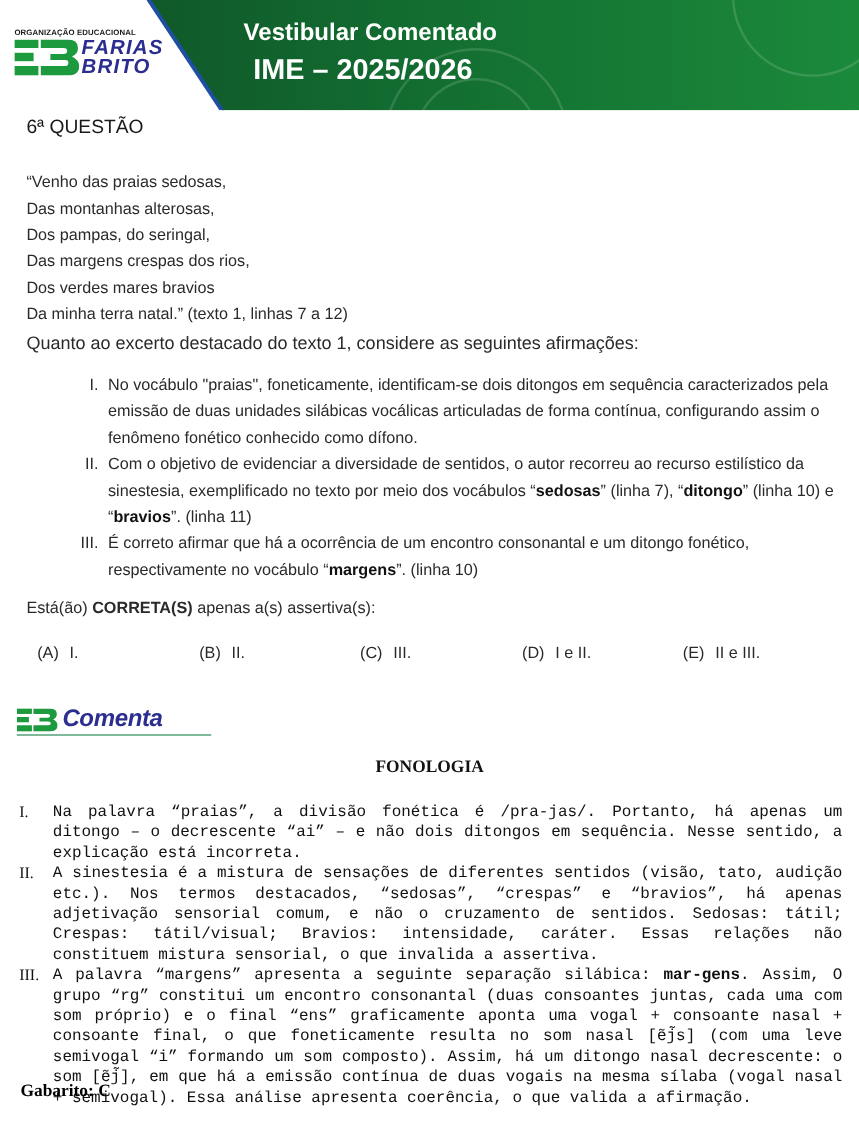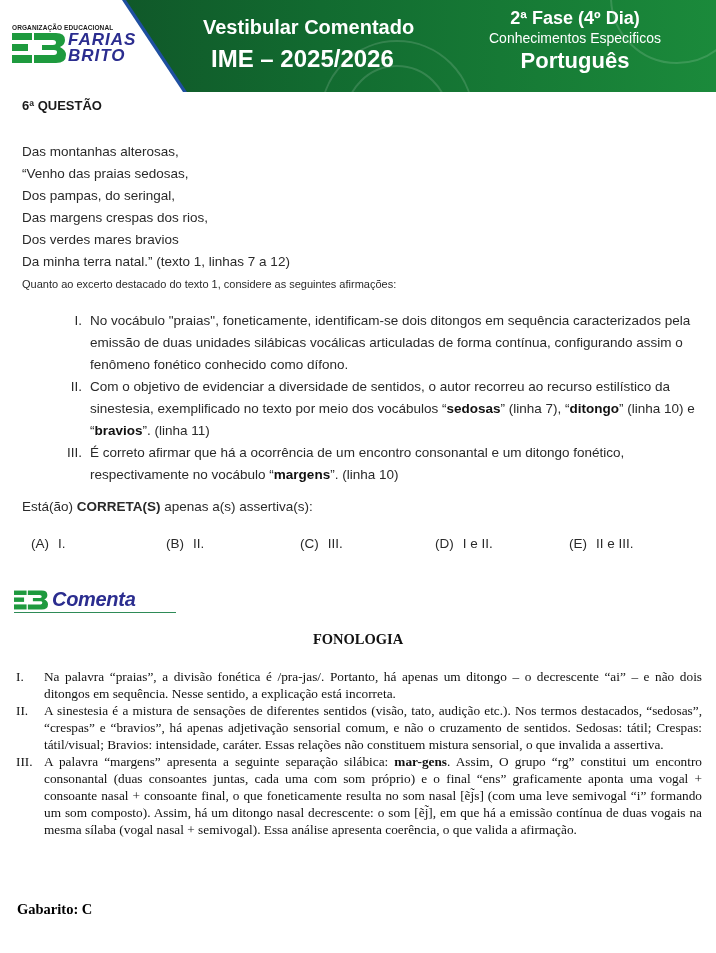--- a/index.html
+++ b/index.html
@@ -31,23 +31,23 @@
 
   .h-title1 { position: absolute; left: 203px; top: 16px; font: bold 20px "Liberation Sans", sans-serif; color: #ffffff; white-space: nowrap; }
   .h-title2 { position: absolute; left: 211px; top: 45px; font: bold 24px "Liberation Sans", sans-serif; color: #ffffff; white-space: nowrap; }
   .h-right { position: absolute; left: 470px; top: 6px; width: 210px; text-align: center; color: #ffffff; }
   .h-phase { font: bold 18px "Liberation Sans", sans-serif; line-height: 24px; }
   .h-subject-area { font: 14px "Liberation Sans", sans-serif; line-height: 16px; }
   .h-subject { font: bold 22px "Liberation Sans", sans-serif; line-height: 30px; }
 
   
   .q { position: absolute; left: 22px; font-family: "Liberation Sans", sans-serif; color: #2a2a2a; }
-  .q-title { top: 98px; font-size: 13px; font-weight: bold; color: #1a1a1a; }
+  .q-title { top: 98px; font-size: 16px; font-weight: normal; color: #1a1a1a; }
   .poem { top: 141px; font-size: 13.5px; line-height: 22px; }
-  .intro { top: 278px; font-size: 11px; }
+  .intro { top: 278px; font-size: 15px; }
   .stmts { position: absolute; left: 50px; top: 310px; width: 645px; font: 13.5px/22px "Liberation Sans", sans-serif; color: #2a2a2a; }
   .stmt { display: flex; margin-bottom: 0; }
   .stmt-num { width: 32px; text-align: right; padding-right: 8px; flex: none; }
   .stmt-text { flex: 1; }
   .stmt b { color: #111; }
   .correct-line { top: 499px; font-size: 13.5px; }
   .options { position: absolute; left: 31px; top: 536px; width: 680px; height: 20px; font: 13.5px "Liberation Sans", sans-serif; color: #2a2a2a; text-align: center; }
   .opt { position: absolute; top: 0; white-space: nowrap; }
   .opt-letter { margin-right: 9px; }
 
@@ -55,21 +55,21 @@
   .comenta { position: absolute; left: 14px; top: 588px; width: 162px; height: 26px; }
   .comenta-mark { position: absolute; left: 0; top: 2px; width: 34px; height: 20px; }
   .comenta-text { position: absolute; left: 38px; top: 0px; font: bold italic 20px "Liberation Sans", sans-serif; color: #2b2d8f; letter-spacing: -0.3px; }
   .comenta-line { position: absolute; left: 0; top: 24px; width: 162px; height: 1px; background: #2e8b57; }
 
   .section-title { position: absolute; left: 0; top: 631px; width: 716px; text-align: center; font: bold 14.5px "Liberation Serif", serif; color: #111; }
 
   .comments { position: absolute; left: 16px; top: 668px; width: 686px; font: 13.3px/17px "Liberation Serif", serif; color: #111; }
   .cm { display: flex; margin-bottom: 0; }
   .cm-num { width: 28px; flex: none; }
-  .cm-text { flex: 1; text-align: justify; }
+  .cm-text { flex: 1; text-align: justify; font-family: Liberation Mono, monospace; }
 
   .gabarito { position: absolute; left: 17px; top: 901px; font: bold 14.5px "Liberation Serif", serif; color: #000000; }
 </style>
 </head>
 <body>
 
 <div class="header">
   <div class="header-green">
     <div class="gear g1"></div>
     <div class="gear g2"></div>
@@ -85,32 +85,27 @@
       <rect x="0" y="22" width="20" height="8" fill="#1e9a3e"></rect>
       <path d="M22 0 H44 Q53 0 53 7 Q53 12 48 14 Q54 17 54 22 Q54 30 44 30 H22 V22 H42 Q45 22 45 19 Q45 17 42 17 H30 V12 H41 Q44 12 44 9.5 Q44 7 41 7 H22 Z" fill="#1e9a3e"></path>
     </svg>
     <div class="logo-farias">FARIAS</div>
     <div class="logo-brito">BRITO</div>
   </div>
 
   <div class="h-title1">Vestibular Comentado</div>
   <div class="h-title2">IME – 2025/2026</div>
 
-  <div class="h-right">
-    <div class="h-phase">2ª Fase (4º Dia)</div>
-    <div class="h-subject-area">Conhecimentos Especificos</div>
-    <div class="h-subject">Português</div>
-  </div>
 </div>
 
 <div class="q q-title">6ª QUESTÃO</div>
 
 <div class="q poem">
+  <div>“Venho das praias sedosas,</div>
   <div>Das montanhas alterosas,</div>
-  <div>“Venho das praias sedosas,</div>
   <div>Dos pampas, do seringal,</div>
   <div>Das margens crespas dos rios,</div>
   <div>Dos verdes mares bravios</div>
   <div>Da minha terra natal.” (texto 1, linhas 7 a 12)</div>
 </div>
 
 <div class="q intro">Quanto ao excerto destacado do texto 1, considere as seguintes afirmações:</div>
 
 <div class="stmts">
   <div class="stmt">

